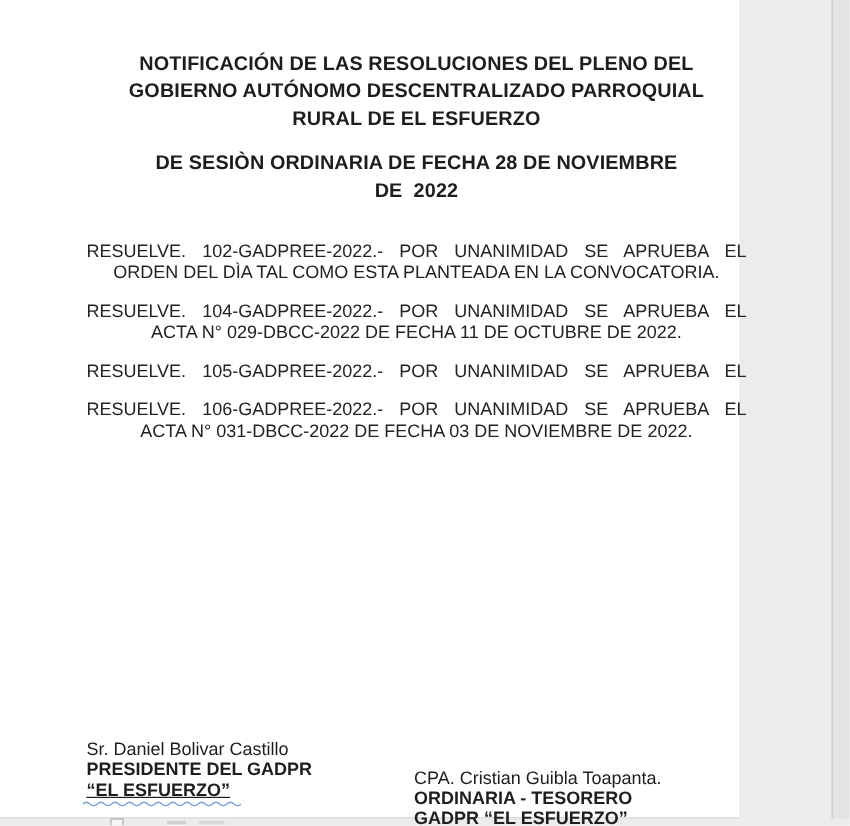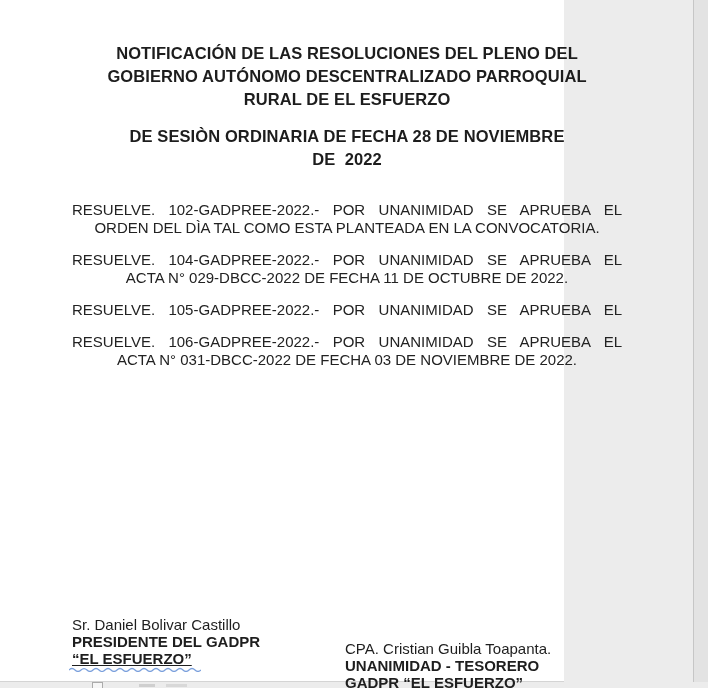--- a/index.html
+++ b/index.html
@@ -7,21 +7,21 @@
     width: 708px; height: 688px;
     position: relative;
     overflow: hidden;
     background: #ececec;
     font-family: "Liberation Sans", "DejaVu Sans", sans-serif;
   }
 
   
   .page {
     position: absolute; left: 0; top: 0;
-    width: 564px; height: 681px;
+    width: 616px; height: 681px;
     background: #ffffff;
     border-bottom: 1px solid #d4d4d4;
   }
   
   .right-strip {
     position: absolute; top: 0; right: 0;
     width: 14px; height: 682px;
     background: #e3e3e3;
     border-left: 1px solid #c6c6c6;
   }
@@ -120,21 +120,21 @@
         <span class="u-solid">“EL ESFUERZO”</span>
         <svg class="squiggle" width="132" height="6" viewBox="0 0 132 6">
           <path d="M0 4 q3 -3 6 0 t6 0 t6 0 t6 0 t6 0 t6 0 t6 0 t6 0 t6 0 t6 0 t6 0 t6 0 t6 0 t6 0 t6 0 t6 0 t6 0 t6 0 t6 0 t6 0 t6 0 t6 0" fill="none" stroke="#7ba0dc" stroke-width="1.2"></path>
         </svg>
       </span>
     </div>
   </div>
 
   <div class="sig-block sig-right">
     <div>CPA. Cristian Guibla Toapanta.</div>
-    <div class="sig-bold">UNANIMIDAD - TESORERO</div>
+    <div class="sig-bold">ORDINARIA - TESORERO</div>
     <div class="sig-bold">GADPR “EL ESFUERZO”</div>
   </div>
 
 </div>
 
 <div class="right-strip"></div>
 
 <div class="frag-icon"></div>
 <div class="frag-a"></div>
 <div class="frag-b"></div>

